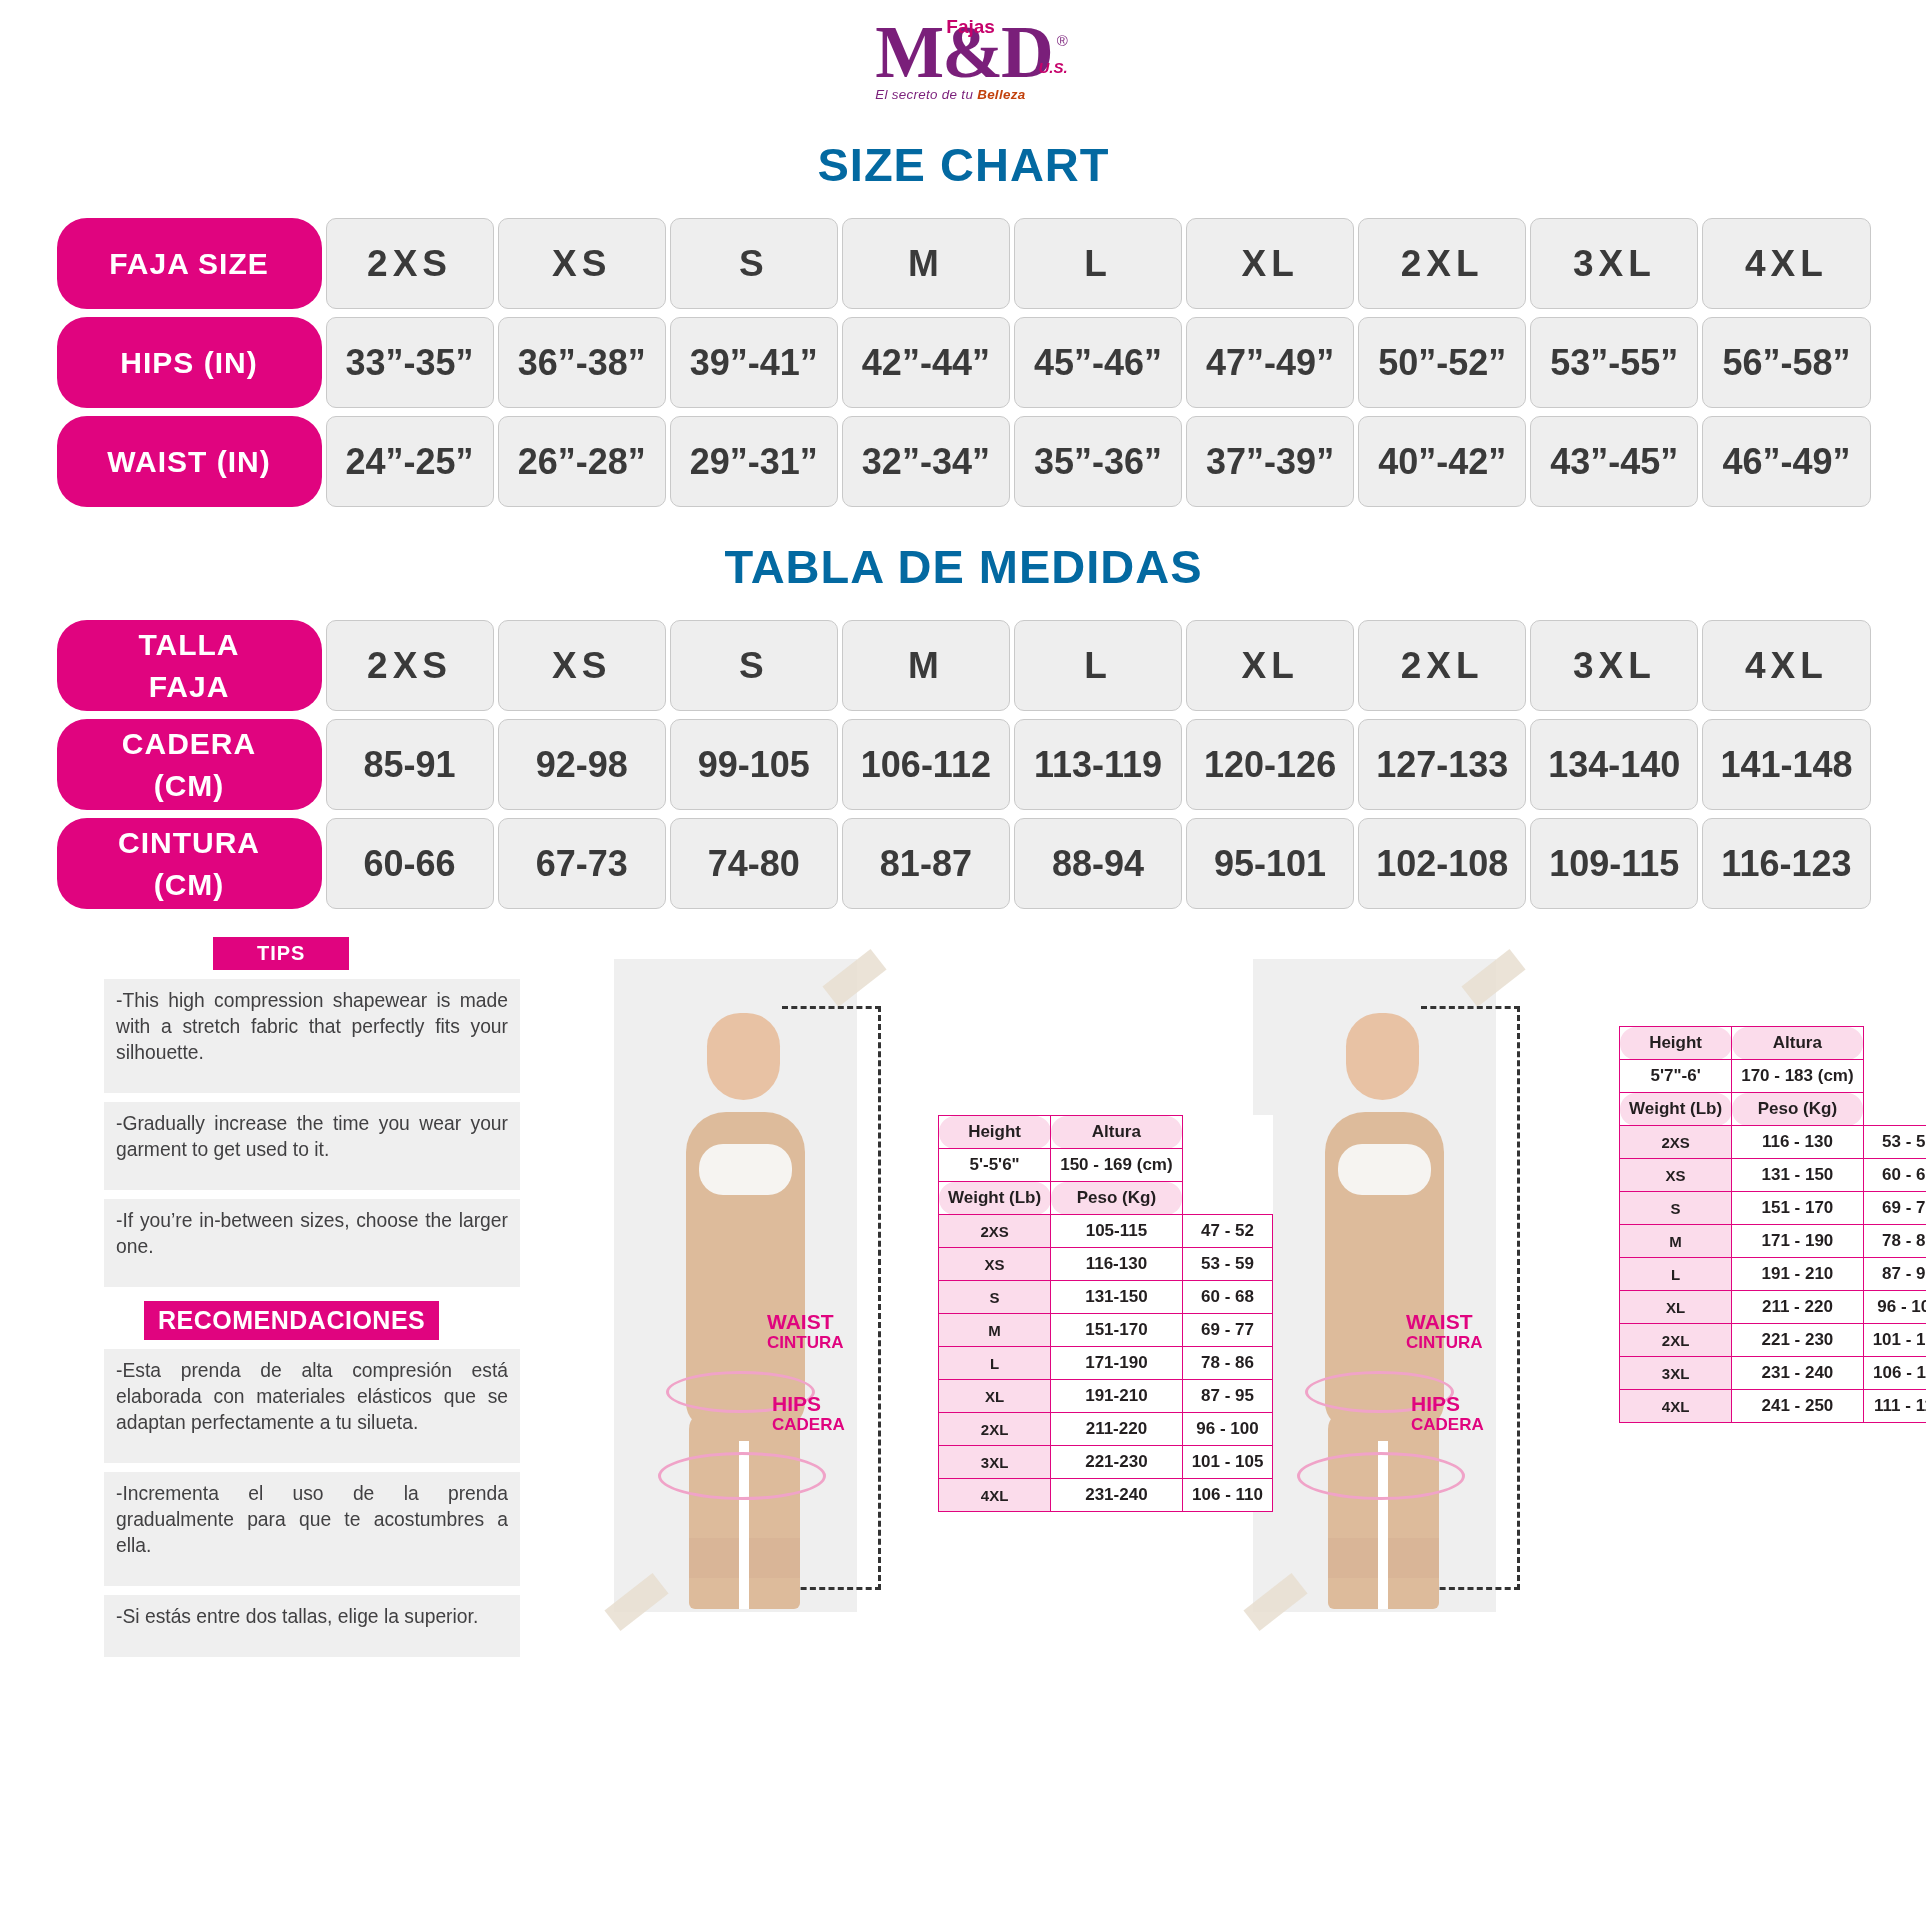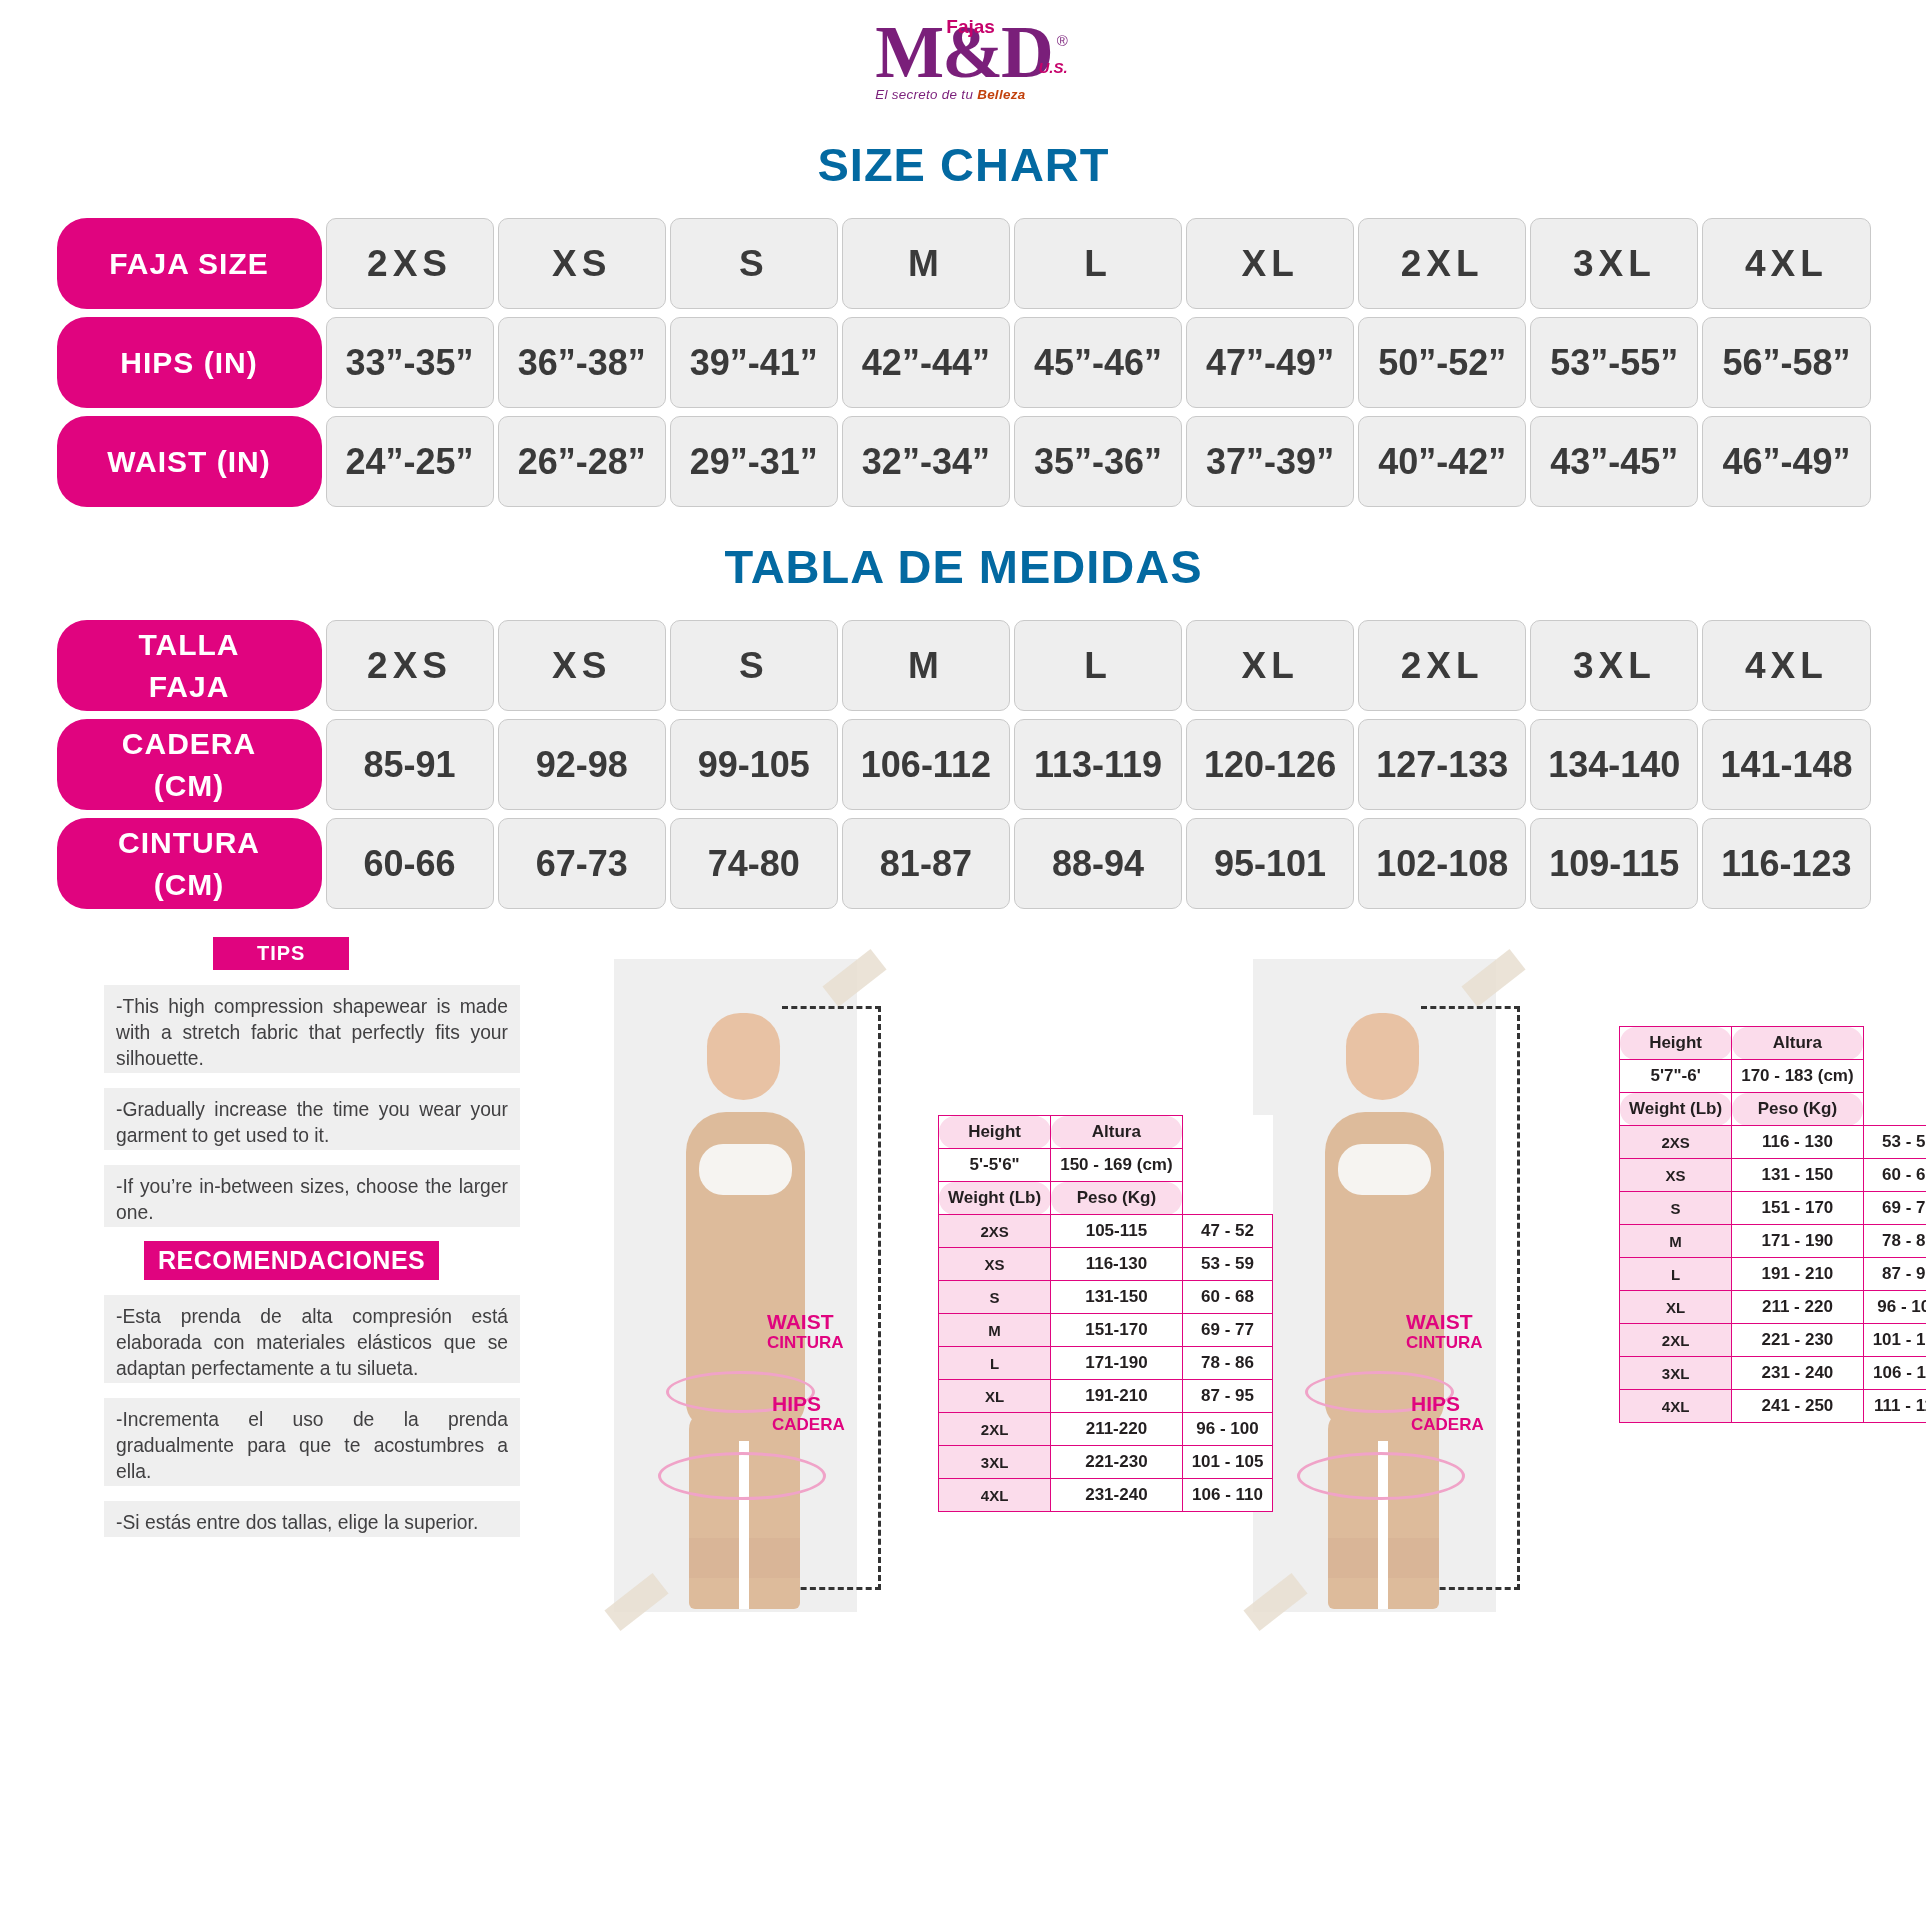--- a/index.html
+++ b/index.html
@@ -143,22 +143,22 @@
     font-weight: bold;
     letter-spacing: 0.5px;
     padding: 5px 14px;
     margin-left: 40px;
   }
   .tip-row {
     background: #efefef;
     color: #414042;
     font-size: 19.3px;
     line-height: 26px;
-    padding: 9px 12px 1px 12px;
-    margin-top: 15px;
+    padding: 9px 12px 27px 12px;
+    margin-top: 9px;
     text-align: justify;
   }
   .tips-gap { height: 14px; }
 
   
   .model {
     position: absolute;
     top: 20px;
   }
   .model.left { left: 594px; }

